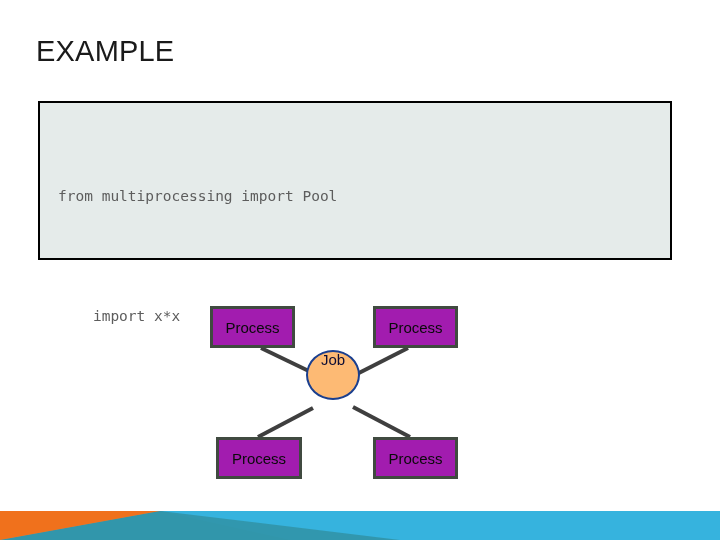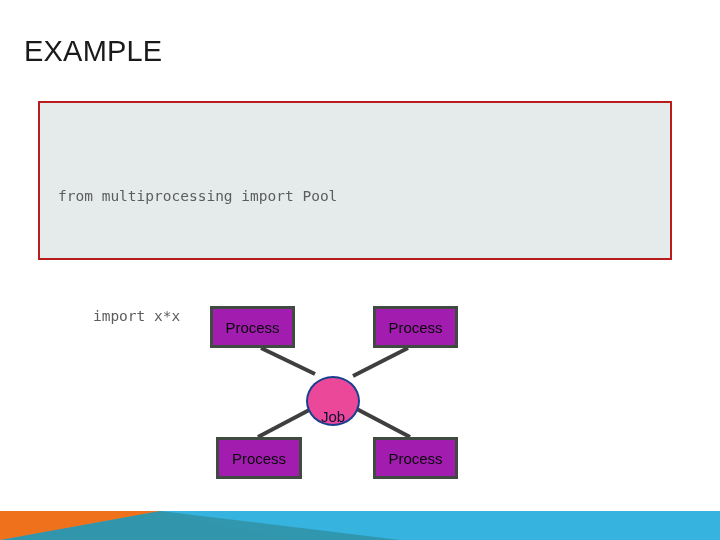--- a/index.html
+++ b/index.html
@@ -11,39 +11,39 @@
     width: 720px;
     height: 540px;
     position: relative;
     overflow: hidden;
     font-family: "Liberation Sans", sans-serif;
   }
 
   
   #slide-title {
     position: absolute;
-    left: 24px;
+    left: 36px;
     top: 33px;
     font-size: 29px;
     line-height: 36px;
     font-weight: 400;
     color: #1a1a1a;
     letter-spacing: 0.2px;
     white-space: nowrap;
   }
 
   
   #code-block {
     position: absolute;
     left: 38px;
     top: 101px;
     width: 634px;
     height: 159px;
     background: #e5ebea;
-    border: 2px solid #b91c1c;
+    border: 2px solid #000000;
     box-sizing: border-box;
   }
   #code-lines {
     position: absolute;
     left: 18px;
     top: 9px;
     right: 4px;
     font-family: "DejaVu Sans Mono", "Liberation Mono", monospace;
     font-size: 14.5px;
     line-height: 24px;
@@ -91,29 +91,29 @@
     line-height: 1;
   }
   #proc-box-tl { left: 210px; top: 306px; width: 85px; height: 42px; }
   #proc-box-tr { left: 373px; top: 306px; width: 85px; height: 42px; }
   #proc-box-bl { left: 216px; top: 437px; width: 86px; height: 42px; }
   #proc-box-br { left: 373px; top: 437px; width: 85px; height: 42px; }
 
   #job-node {
     position: absolute;
     left: 306px;
-    top: 376px;
+    top: 350px;
     width: 54px;
     height: 50px;
     border-radius: 50%;
-    background: #ec4899;
+    background: #fdba74;
     border: 2px solid #1a3f8f;
     box-sizing: border-box;
     display: flex;
-    align-items: flex-end;
+    align-items: flex-start;
     justify-content: center;
   }
   #job-node span {
     font-family: "Liberation Sans", sans-serif;
     font-size: 15px;
     color: #0d0d35;
     line-height: 1;
   }
 
   

